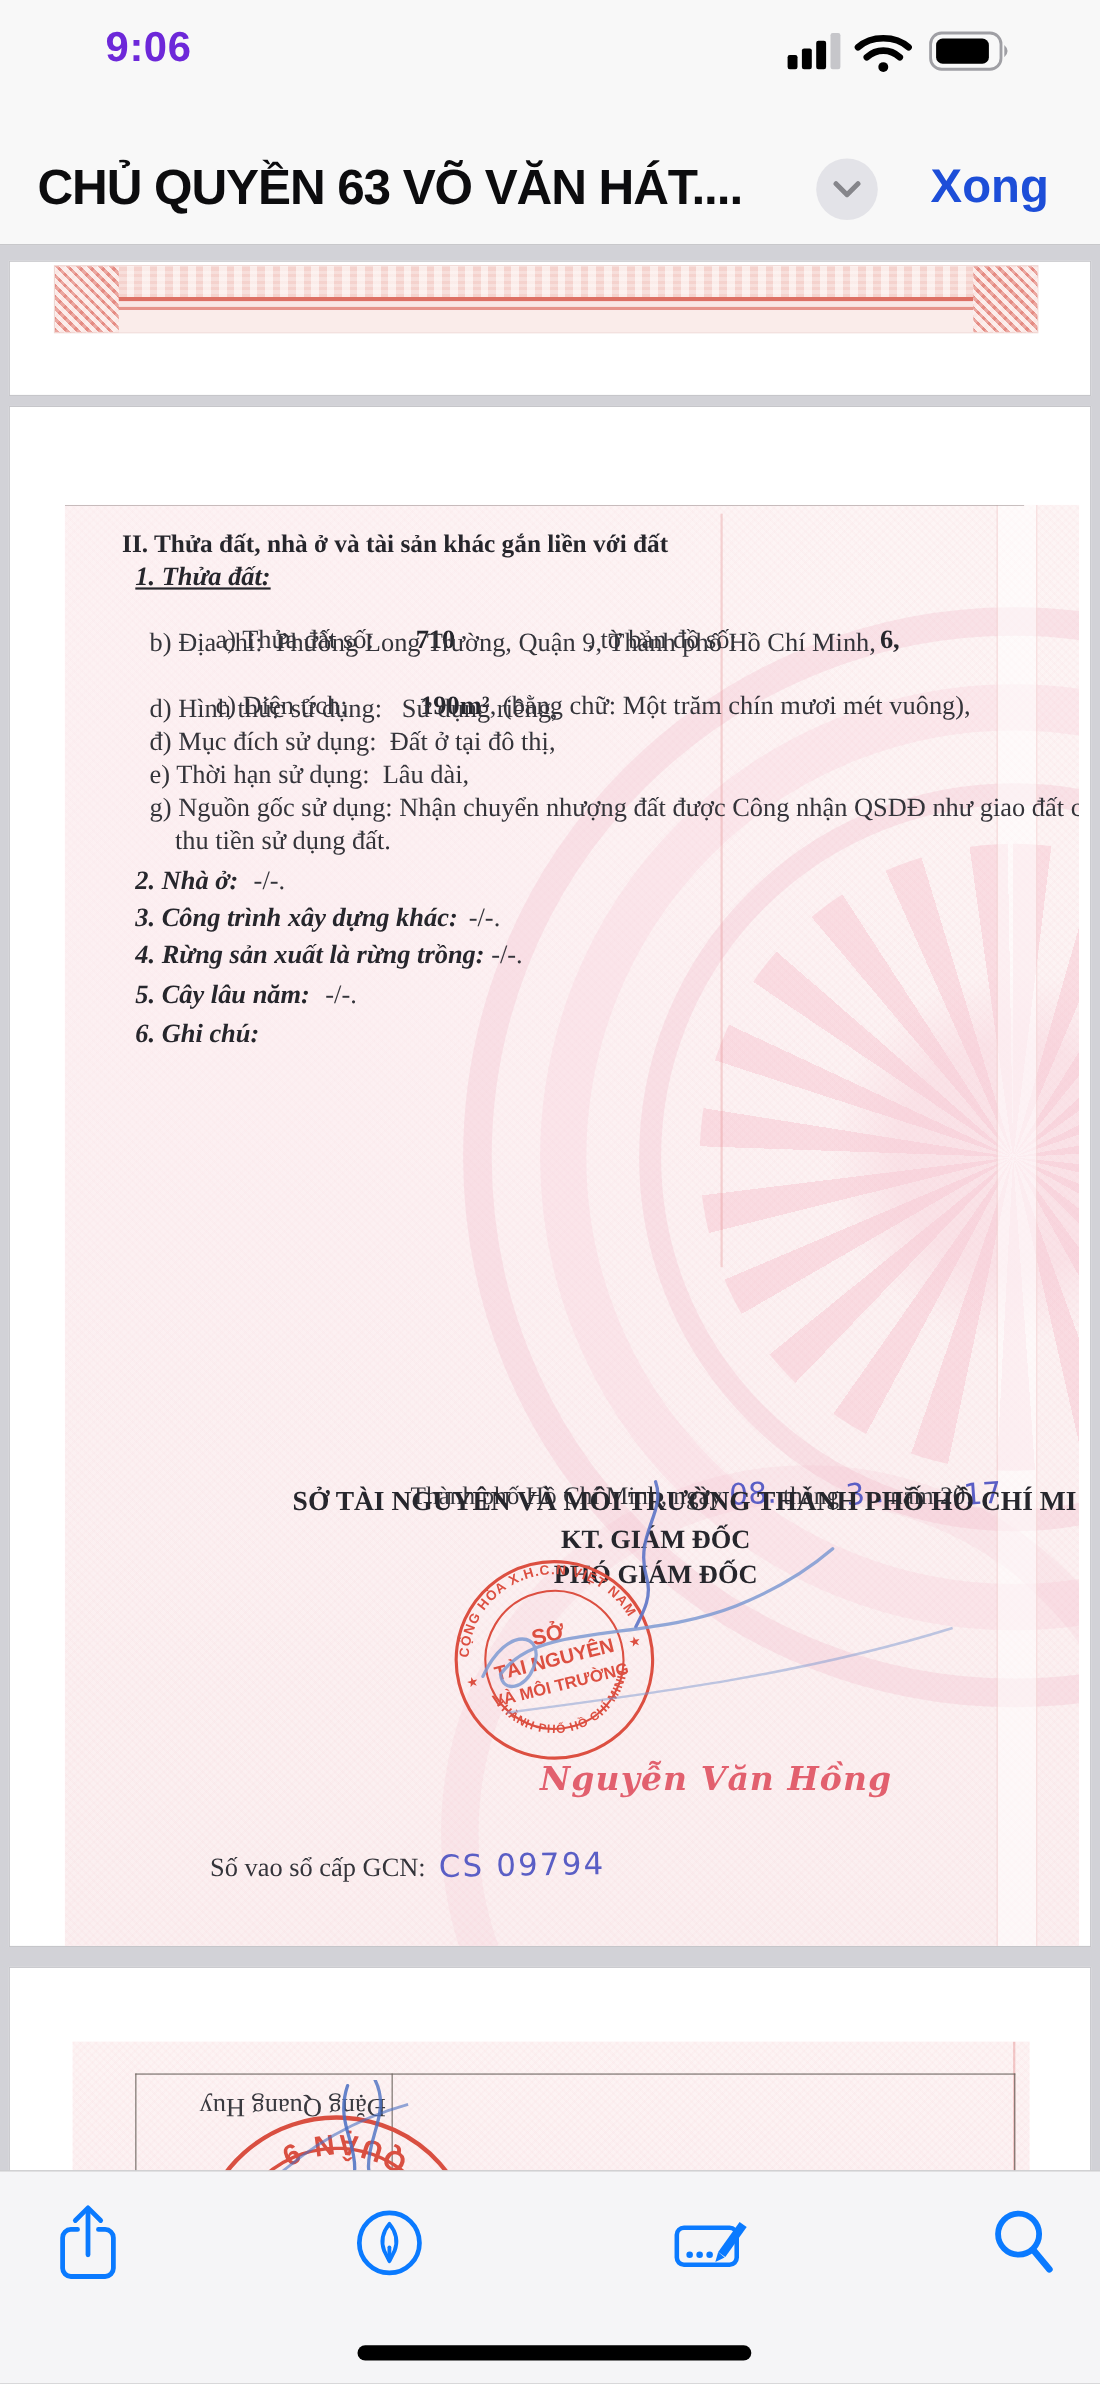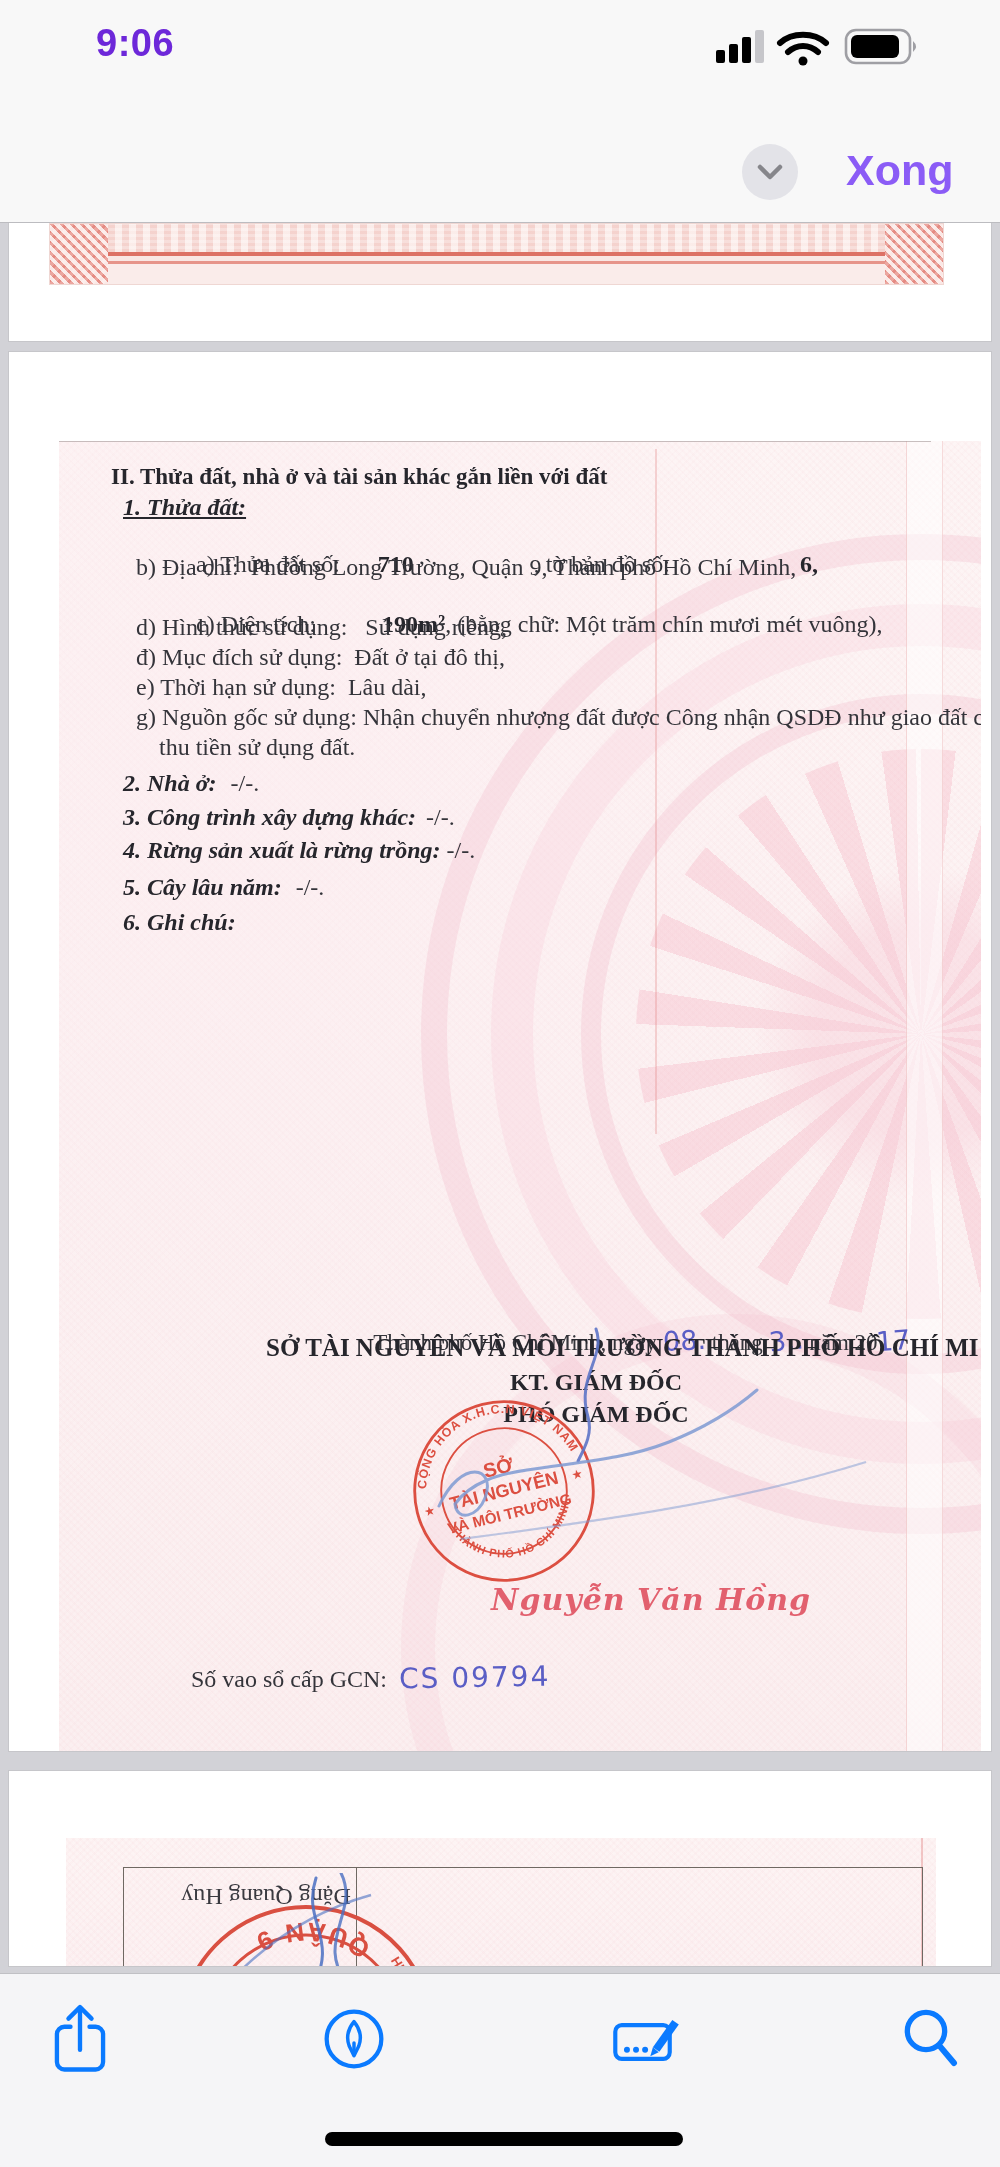--- a/index.html
+++ b/index.html
@@ -7,24 +7,24 @@
           font-family:"Liberation Sans","DejaVu Sans",sans-serif;}
   
   .header{position:absolute;left:0;top:0;width:1000px;height:222px;background:#f8f8f8;
           border-bottom:1px solid #bcbcc0;z-index:30;}
   .time{position:absolute;left:96px;top:22px;font-size:38px;font-weight:bold;color:#6d28d9;letter-spacing:.5px;}
   .sbicons{position:absolute;left:710px;top:26px;width:260px;height:44px;}
   .nav-title{position:absolute;left:34px;top:144px;font-size:45px;font-weight:bold;color:#0c0c0e;
              letter-spacing:-1px;white-space:nowrap;max-width:700px;overflow:hidden;}
   .chev-btn{position:absolute;left:742px;top:144px;width:56px;height:56px;border-radius:50%;
             background:#e3e3e8;border:none;padding:0;display:flex;align-items:center;justify-content:center;cursor:pointer;}
-  .done-btn{position:absolute;left:846px;top:146px;font-size:43px;font-weight:600;color:#8b5cf6;
+  .done-btn{position:absolute;left:846px;top:146px;font-size:43px;font-weight:600;color:#1d4ed8;
             background:none;border:none;padding:0;cursor:pointer;font-family:inherit;}
   
-  .preview{position:absolute;left:0;top:217px;width:824px;height:1750px;background:#d2d2d7;}
+  .preview{position:absolute;left:0;top:235px;width:824px;height:1750px;background:#d2d2d7;}
   .card{position:absolute;left:8px;width:984px;background:#fff;border:1px solid #c6c6ca;box-sizing:border-box;overflow:hidden;}
   .card1{top:2px;height:123px;}
   .card2{top:134px;height:1401px;}
   .card3{top:1553px;height:197px;}
   
   .band{position:absolute;left:40px;top:3px;width:895px;height:62px;display:flex;
         border:1px solid rgba(210,140,130,.35);box-sizing:border-box;}
   .cap{width:58px;height:100%;background:
       repeating-linear-gradient(45deg, rgba(224,118,108,.6) 0 3px, rgba(252,238,236,.9) 3px 7px),
       repeating-linear-gradient(-45deg, rgba(224,118,108,.6) 0 3px, rgba(252,238,236,.9) 3px 7px);}
@@ -105,20 +105,21 @@
           <path d="M78 26 C 87 18, 99 18, 108 26"></path>
           <circle cx="93" cy="35" r="4.5" fill="#000" stroke="none"></circle>
         </g>
         <g>
           <rect x="136" y="4" width="64" height="33" rx="10" fill="none" stroke="#9f9fa4" stroke-width="2.6"></rect>
           <rect x="141" y="9" width="48" height="23" rx="6" fill="#000"></rect>
           <path d="M203 15 q 6 5.5 0 11 z" fill="#9f9fa4"></path>
         </g>
       </svg>
     </div>
+    <span class="nav-title">CHỦ QUYỀN 63 VÕ VĂN HÁT....</span>
     <button class="chev-btn">
       <svg width="26" height="16" viewBox="0 0 26 16">
         <path d="M3 3 L13 13 L23 3" stroke="#86868b" stroke-width="4.5" fill="none" stroke-linecap="round" stroke-linejoin="round"></path>
       </svg>
     </button>
     <button class="done-btn">Xong</button>
   </div>
 
   <div class="preview">
 

